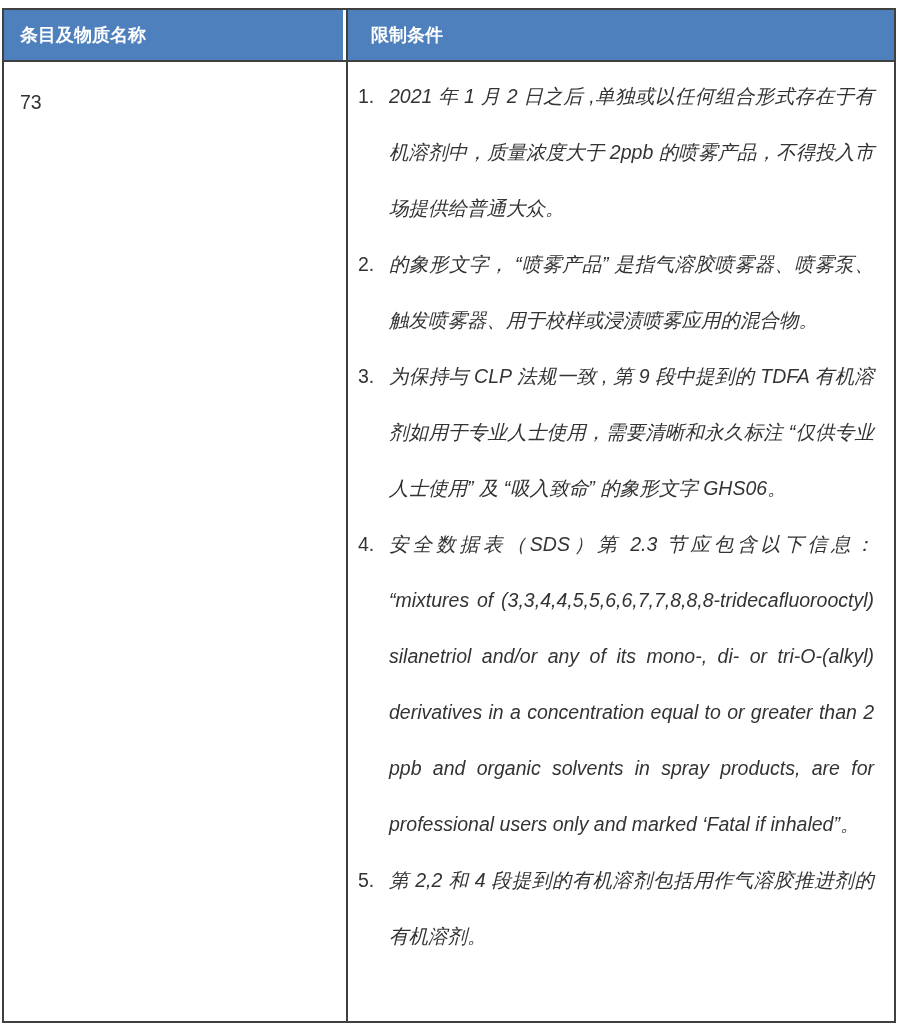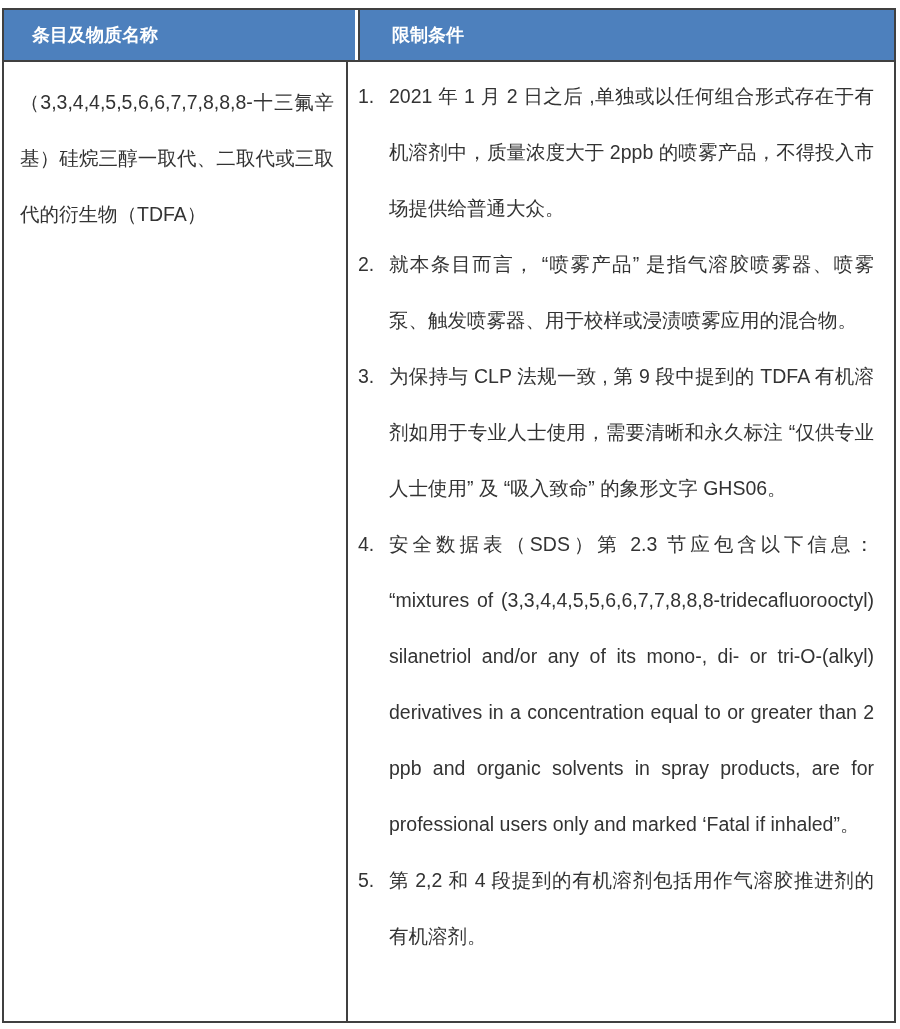--- a/index.html
+++ b/index.html
@@ -31,67 +31,66 @@
   }
   .hcell{
     color:var(--header-text);
     font-weight:700;font-size:18px;
     display:flex;align-items:center;
   }
   .hcell.left{
     width:342px;flex:none;
     padding-left:16px;
     border-right:3px solid #ffffff;
-    margin-left:12px;
   }
   .hcell.right{
     flex:1;
     border-left:2px solid var(--border);
-    padding-left:32px;
+    padding-left:23px;
   }
   .brow{flex:1;display:flex;overflow:hidden;}
   .bcell{font-size:19.5px;line-height:56px;color:var(--text);}
   .bcell.left{
     width:342px;flex:none;
     padding:12px 12px 0 16px;
   }
   .bcell.right{
     flex:1;
     border-left:2px solid var(--border);
     padding:6px 20px 0 10px;
   }
   .entry-num{margin:0 0 11px 0;}
   .entry-sub{margin:0;text-align:justify;text-justify:inter-character;}
   .rlist{width:100%;}
   .ritem{display:flex;}
   .rnum{flex:none;width:31px;}
-  .rtxt{flex:1;text-align:justify;}
+  .rtxt{flex:1;text-align:justify;font-style:italic;}
 </style>
 </head>
 <body>
 
 <div class="page">
   <div class="rtable">
     <div class="hrow">
       <div class="hcell left">条目及物质名称</div>
       <div class="hcell right">限制条件</div>
     </div>
     <div class="brow">
       <div class="bcell left">
-        <p class="entry-sub">（3,3,4,4,5,5,6,6,7,7,8,8,8-十三氟辛基）硅烷三醇一取代、二取代或三取代的衍生物（TDFA）</p>
+        <p class="entry-num">73</p>
       </div>
       <div class="bcell right">
         <div class="rlist">
             <div class="ritem">
               <div class="rnum">1.</div>
               <div class="rtxt">2021 年 1 月 2 日之后 ,单独或以任何组合形式存在于有机溶剂中，质量浓度大于 2ppb 的喷雾产品，不得投入市场提供给普通大众。</div>
             </div>
             <div class="ritem">
               <div class="rnum">2.</div>
-              <div class="rtxt">就本条目而言， “喷雾产品” 是指气溶胶喷雾器、喷雾泵、触发喷雾器、用于校样或浸渍喷雾应用的混合物。</div>
+              <div class="rtxt">的象形文字， “喷雾产品” 是指气溶胶喷雾器、喷雾泵、触发喷雾器、用于校样或浸渍喷雾应用的混合物。</div>
             </div>
             <div class="ritem">
               <div class="rnum">3.</div>
               <div class="rtxt">为保持与 CLP 法规一致 , 第 9 段中提到的 TDFA 有机溶剂如用于专业人士使用，需要清晰和永久标注 “仅供专业人士使用” 及 “吸入致命” 的象形文字 GHS06。</div>
             </div>
             <div class="ritem">
               <div class="rnum">4.</div>
               <div class="rtxt">安全数据表（SDS）第 2.3 节应包含以下信息： “mixtures of (3,3,4,4,5,5,6,6,7,7,8,8,8-tridecafluorooctyl) silanetriol and/or any of its mono-, di- or tri-O-(alkyl) derivatives in a concentration equal to or greater than 2 ppb and organic solvents in spray products, are for professional users only and marked ‘Fatal if inhaled”。</div>
             </div>
             <div class="ritem">

